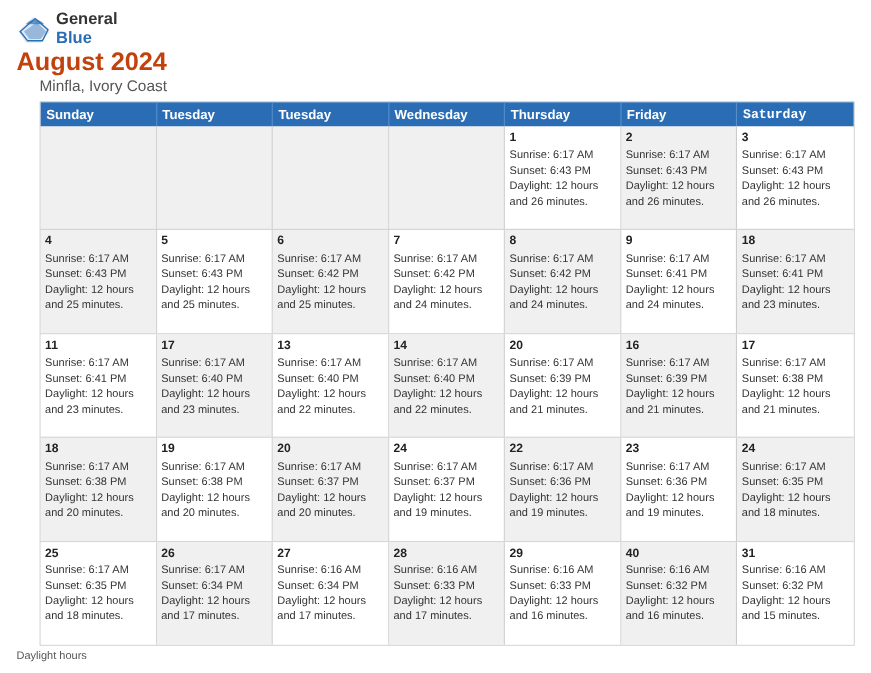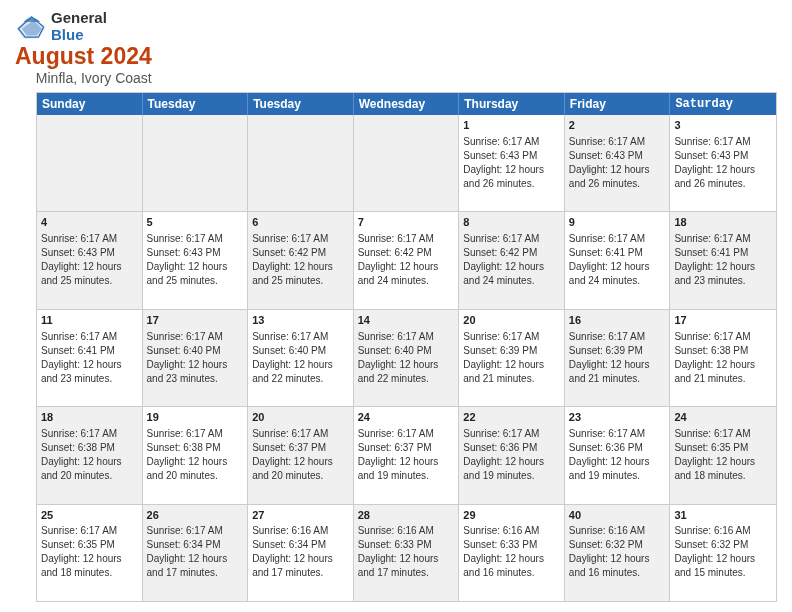--- a/index.html
+++ b/index.html
@@ -384,13 +384,14 @@
             <div class="day-num">31</div>
             <div class="cell-text" style="white-space: pre-line;">Sunrise: 6:16 AM
 Sunset: 6:32 PM
 Daylight: 12 hours
 and 15 minutes.</div>
           </div>
         </div>
       </div>
   </div>
 
+  <div class="footer-note">Daylight hours</div>
 </div>
 
 </body></html>

